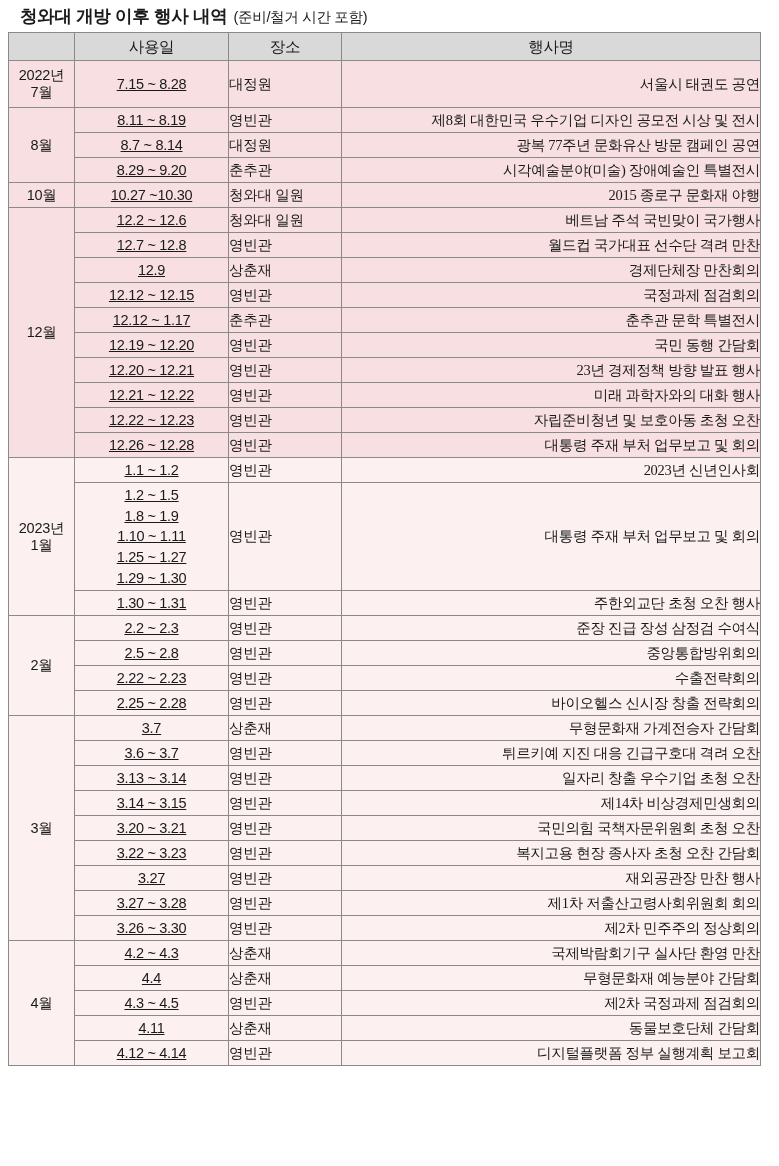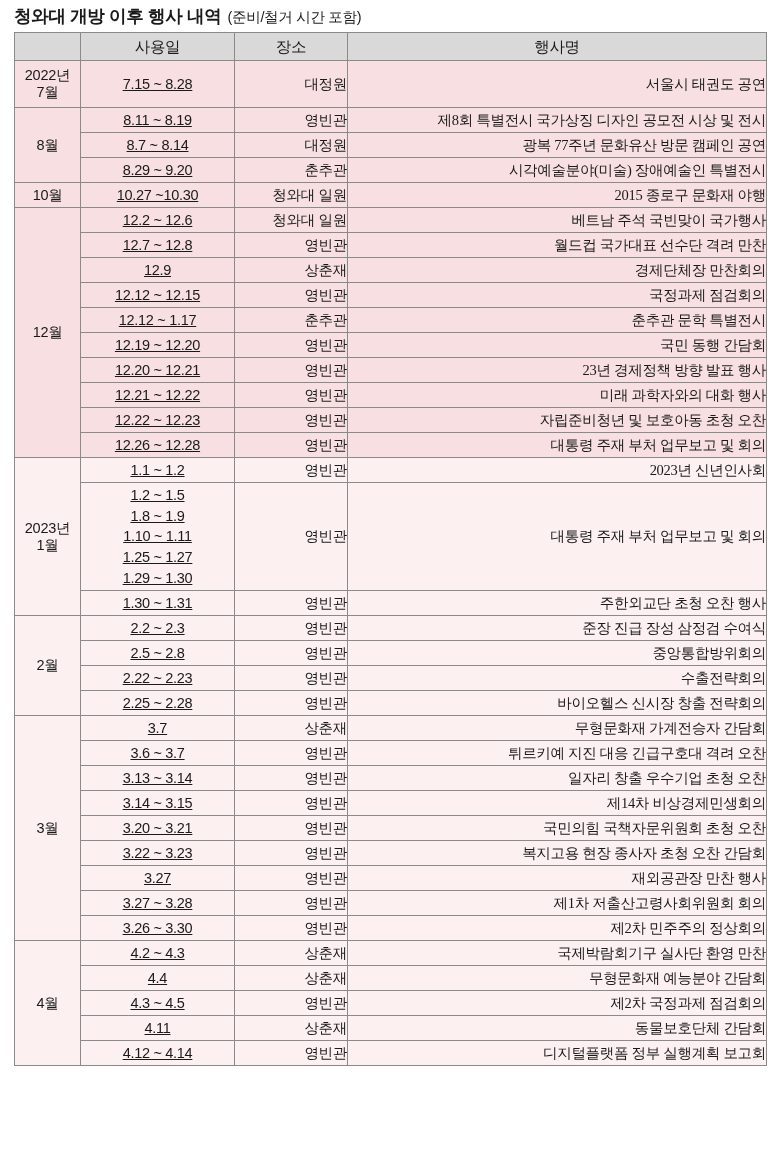--- a/index.html
+++ b/index.html
@@ -13,21 +13,21 @@
     height: 1166px;
     font-family: "Liberation Sans", "DejaVu Sans", sans-serif;
     color: #1a1a1a;
     overflow: hidden;
   }
   .page {
     position: relative;
     width: 779px;
     height: 1166px;
     box-sizing: border-box;
-    padding: 7px 6px 0 2px;
+    padding: 7px 6px 0 8px;
   }
   
   .title-row {
     display: flex;
     align-items: baseline;
     gap: 6px;
     padding: 0 0 6px 12px;
     line-height: 1.1;
     white-space: nowrap;
   }
@@ -39,21 +39,20 @@
   .title-sub {
     font-size: 14.5px;
     font-weight: normal;
     letter-spacing: -0.3px;
   }
   
   table.evt {
     border-collapse: collapse;
     table-layout: fixed;
     width: 752px;
-    margin-left: 12px;
     font-size: 14.5px;
     letter-spacing: -0.3px;
   }
   table.evt col.c-month { width: 66px; }
   table.evt col.c-date  { width: 154px; }
   table.evt col.c-place { width: 113px; }
   table.evt col.c-name  { width: 419px; }
 
   table.evt th, table.evt td {
     border: 1px solid #8a8a8a;
@@ -68,21 +67,21 @@
     height: 27px;
     font-size: 15.5px;
   }
   table.evt thead th.blank { background: #d9d9d9; }
 
   
   tr.y2022 > td { background: #f8e0e2; }
   tr.y2023 > td { background: #fcf0f1; }
   td.m-cell { text-align: center; }
   td.d-cell { text-align: center; text-decoration: underline; }
-  td.p-cell { text-align: right; }
+  td.p-cell { text-align: left; }
   td.n-cell { text-align: right; padding-left: 9px; font-family: Liberation Serif, serif; }
 
   td.d-cell .multi {
     display: block;
     padding: 2px 0;
     text-align: center;
   }
   td.d-cell .multi span {
     display: block;
     line-height: 1.42;
@@ -119,21 +118,21 @@
         <tr class="y2022">
           <td class="m-cell" rowspan="1">2022년<br>7월</td>
           <td class="d-cell r-h2">7.15 ~ 8.28</td>
           <td class="p-cell">대정원</td>
           <td class="n-cell">서울시 태권도 공연</td>
         </tr>
         <tr class="y2022">
           <td class="m-cell" rowspan="3">8월</td>
           <td class="d-cell r-h">8.11 ~ 8.19</td>
           <td class="p-cell">영빈관</td>
-          <td class="n-cell">제8회 특별전시 국가상징 디자인 공모전 시상 및 전시</td>
+          <td class="n-cell">제8회 대한민국 우수기업 디자인 공모전 시상 및 전시</td>
         </tr>
         <tr class="y2022">
           <td class="d-cell r-h">8.7 ~ 8.14</td>
           <td class="p-cell">대정원</td>
           <td class="n-cell">광복 77주년 문화유산 방문 캠페인 공연</td>
         </tr>
         <tr class="y2022">
           <td class="d-cell r-h">8.29 ~ 9.20</td>
           <td class="p-cell">춘추관</td>
           <td class="n-cell">시각예술분야(미술) 장애예술인 특별전시</td>

